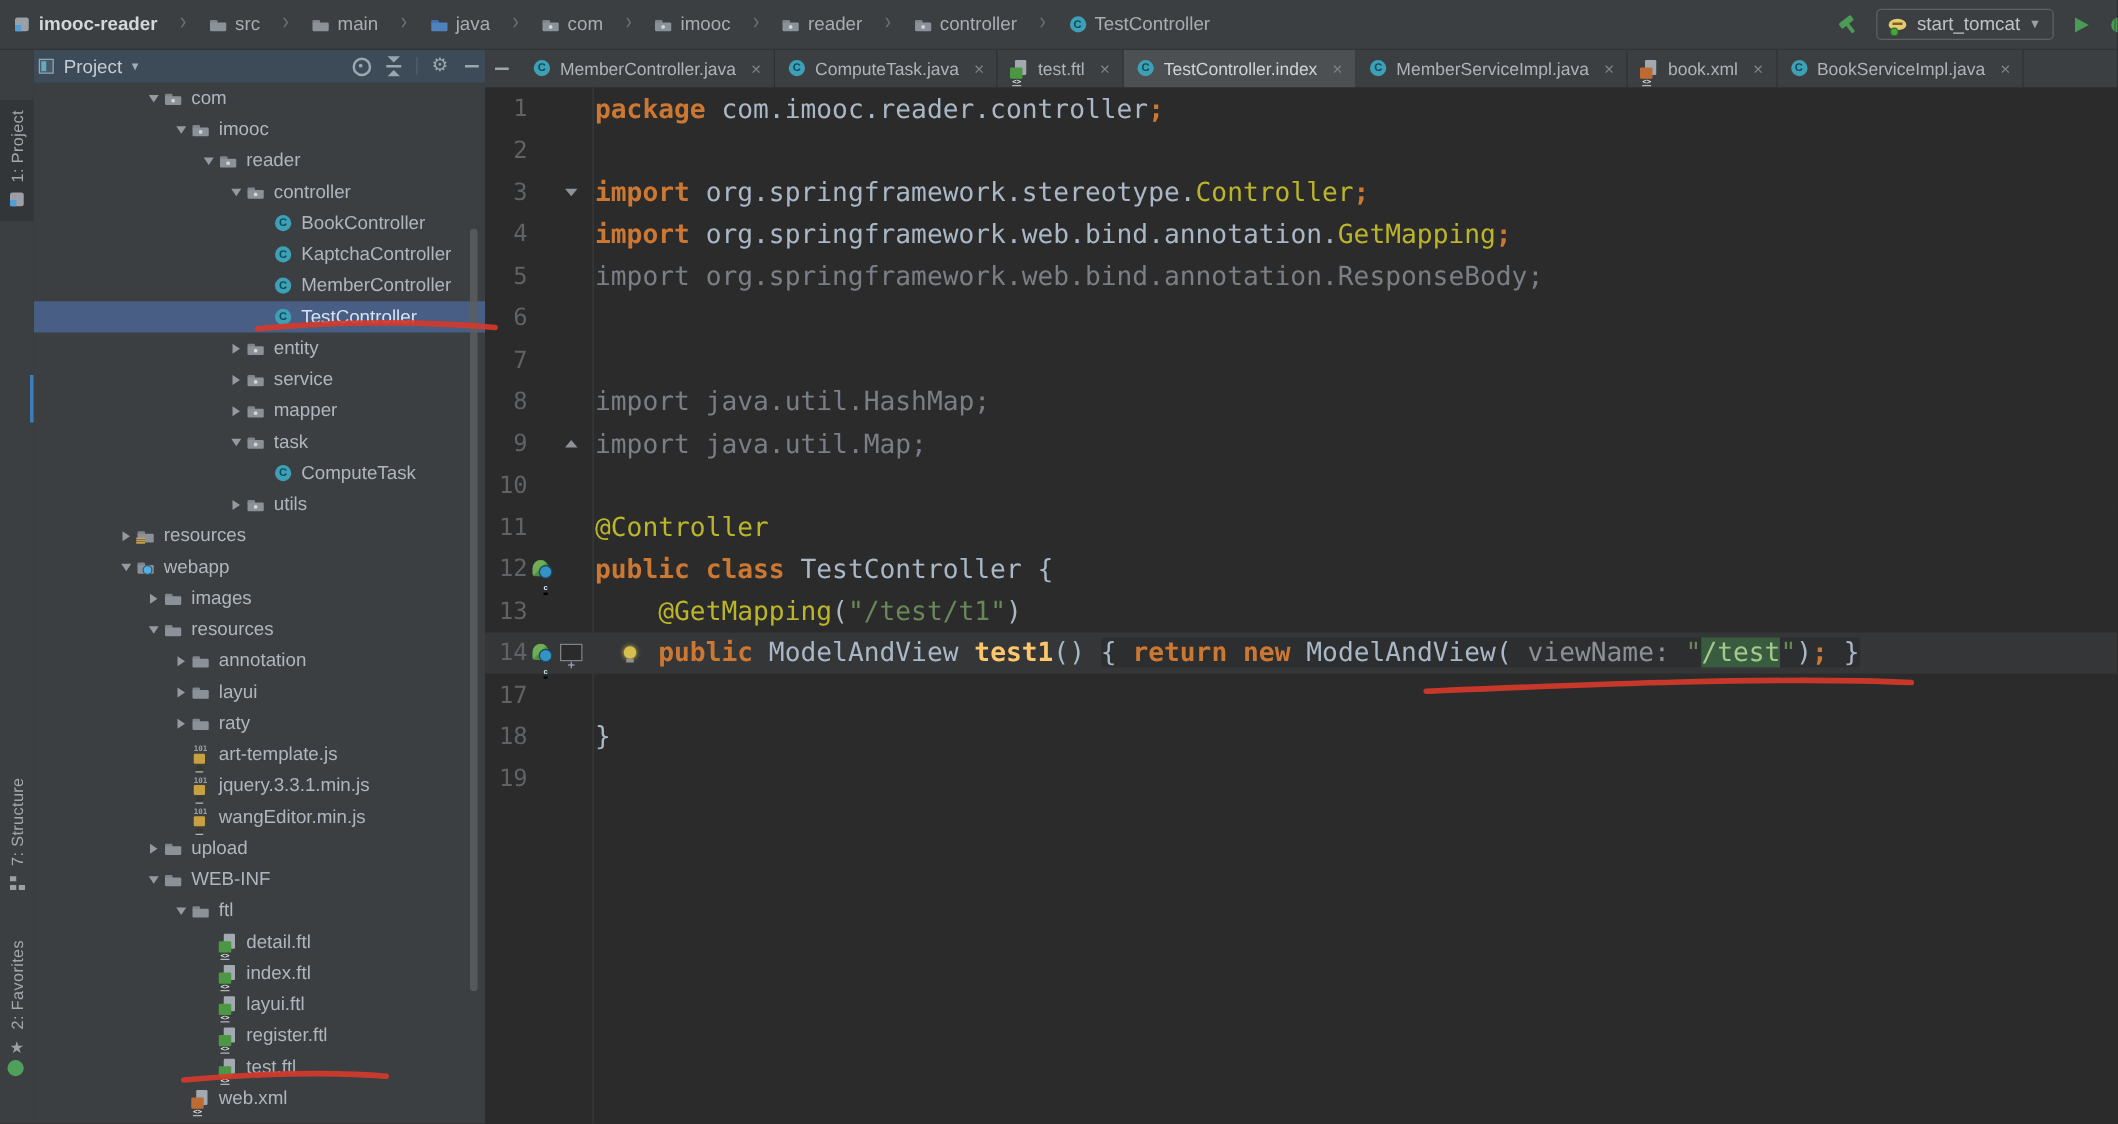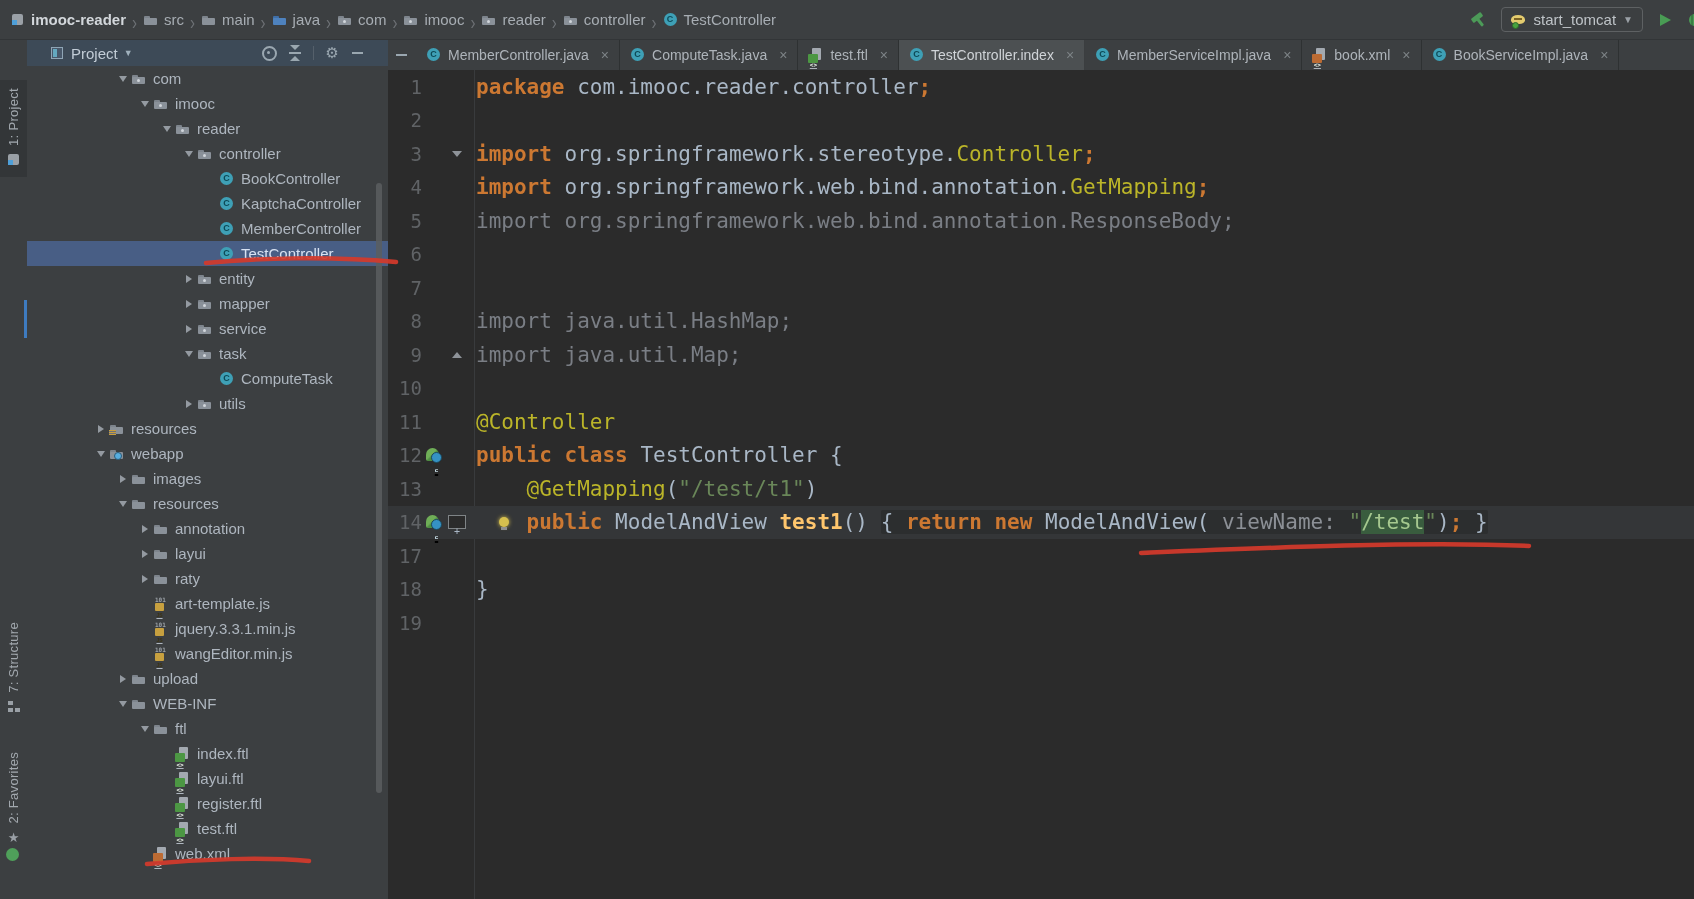--- a/index.html
+++ b/index.html
@@ -1,39 +1,39 @@
 <!DOCTYPE html>
 <html><head>
 <meta charset="utf-8">
 <style>
   html,body{margin:0;padding:0}
   body{width:1694px;height:899px;position:relative;overflow:hidden;background:#2b2b2b;
        font-family:"Liberation Sans",sans-serif;-webkit-font-smoothing:antialiased}
   
   #topbar{position:absolute;left:0;top:0;width:1694px;height:40px;background:#3c3f41;
           border-bottom:1px solid #323537;display:flex;align-items:center;padding:0 8px;box-sizing:border-box}
-  #breadcrumbs{display:flex;align-items:flex-end;gap:0;white-space:nowrap;overflow:hidden;flex:1}
+  #breadcrumbs{display:flex;align-items:flex-start;gap:12px;white-space:nowrap;overflow:hidden;flex:1}
   .bc-item{display:flex;align-items:center;gap:5px;color:#a7adb3;font-size:15px;padding:2px 2px;cursor:default}
   .bc-item.first span.lbl{color:#d3d7db;font-weight:700}
   .bc-sep{color:#6d7175;font-size:15px;margin:0 4px;transform:scaleY(1.3)}
   #run-toolbar{display:flex;align-items:center;gap:14px;margin-right:-8px}
   #run-config{display:flex;align-items:center;gap:7px;border:1px solid #5e6163;border-radius:4px;
               padding:3px 9px;color:#bec3c7;font-size:15px}
   #run-config .dd{color:#9aa0a6;font-size:10px}
   
   #stripe{position:absolute;left:0;top:40px;width:27px;height:859px;background:#3c3f41;border-right:1px solid #323537}
   .stripe-btn{position:absolute;left:0;width:27px;display:flex;flex-direction:column;align-items:center;gap:6px;cursor:default}
   .stripe-btn.active{background:#333638;padding:8px 0 9px;top:40px}
   .vtext{writing-mode:vertical-rl;transform:rotate(180deg);font-size:13px;color:#a2a8ae;letter-spacing:.3px}
   #stripe-indicator{position:absolute;left:24px;top:300px;width:3px;height:38px;background:#3e7bbf}
   #corner-dot{position:absolute;left:6px;top:848px;width:13px;height:13px;border-radius:50%;background:#4fa05a}
   
   #project-panel{position:absolute;left:27px;top:40px;width:361px;height:859px;background:#3c3f41;overflow:hidden}
   #panel-header{position:absolute;left:0;top:0;right:0;height:26px;background:#3d4a57;display:flex;align-items:center;
-                padding:0 22px;gap:6px;color:#c2ccd6;font-size:15px}
+                padding:0 2px;gap:6px;color:#c2ccd6;font-size:15px}
   #panel-header .hdr-icons{margin-left:auto;display:flex;align-items:center;gap:10px}
   #panel-header .vsep{width:1px;height:14px;background:#55606b}
   #panel-header .dd{font-size:9px;color:#9fb0bc}
   #tree{position:absolute;left:0;top:26px;right:0;bottom:0}
   .trow{position:relative;height:25px;display:flex;align-items:center;white-space:nowrap;color:#aeb6bf;font-size:15px}
   .trow.sel{background:#485e85;color:#d7e1f2}
   .tindent{flex:0 0 auto}
   .tarrow{width:16px;flex:0 0 16px;display:flex;align-items:center;justify-content:center}
   .tarrow .tri-c{width:0;height:0;border-top:4px solid transparent;border-bottom:4px solid transparent;border-left:6px solid #949aa1}
   .tarrow .tri-e{width:0;height:0;border-left:4px solid transparent;border-right:4px solid transparent;border-top:6px solid #949aa1}
@@ -405,59 +405,59 @@
       <div class="trow">
         <span class="tindent" style="width: 154px;"></span>
         <span class="tarrow">
           <span class="tri-c"></span>
         </span>
         <span class="i i-folder i-package">
           <b></b>
           <i></i>
           <u></u>
         </span>
+        <span class="tlabel">service</span>
+      </div>
+      <div class="trow">
+        <span class="tindent" style="width: 154px;"></span>
+        <span class="tarrow">
+          <span class="tri-c"></span>
+        </span>
+        <span class="i i-folder i-package">
+          <b></b>
+          <i></i>
+          <u></u>
+        </span>
         <span class="tlabel">mapper</span>
       </div>
       <div class="trow">
         <span class="tindent" style="width: 154px;"></span>
         <span class="tarrow">
-          <span class="tri-c"></span>
-        </span>
-        <span class="i i-folder i-package">
-          <b></b>
-          <i></i>
-          <u></u>
-        </span>
-        <span class="tlabel">service</span>
+          <span class="tri-e"></span>
+        </span>
+        <span class="i i-folder i-package">
+          <b></b>
+          <i></i>
+          <u></u>
+        </span>
+        <span class="tlabel">task</span>
+      </div>
+      <div class="trow">
+        <span class="tindent" style="width: 176px;"></span>
+        <span class="tarrow"></span>
+        <span class="i i-class">
+          <b></b>
+          <i></i>
+          <u></u>
+        </span>
+        <span class="tlabel">ComputeTask</span>
       </div>
       <div class="trow">
         <span class="tindent" style="width: 154px;"></span>
         <span class="tarrow">
-          <span class="tri-e"></span>
-        </span>
-        <span class="i i-folder i-package">
-          <b></b>
-          <i></i>
-          <u></u>
-        </span>
-        <span class="tlabel">task</span>
-      </div>
-      <div class="trow">
-        <span class="tindent" style="width: 176px;"></span>
-        <span class="tarrow"></span>
-        <span class="i i-class">
-          <b></b>
-          <i></i>
-          <u></u>
-        </span>
-        <span class="tlabel">ComputeTask</span>
-      </div>
-      <div class="trow">
-        <span class="tindent" style="width: 154px;"></span>
-        <span class="tarrow">
           <span class="tri-c"></span>
         </span>
         <span class="i i-folder i-package">
           <b></b>
           <i></i>
           <u></u>
         </span>
         <span class="tlabel">utils</span>
       </div>
       <div class="trow">
@@ -602,20 +602,30 @@
         <span class="tindent" style="width: 110px;"></span>
         <span class="tarrow">
           <span class="tri-e"></span>
         </span>
         <span class="i i-folder">
           <b></b>
           <i></i>
           <u></u>
         </span>
         <span class="tlabel">ftl</span>
+      </div>
+      <div class="trow">
+        <span class="tindent" style="width: 132px;"></span>
+        <span class="tarrow"></span>
+        <span class="i i-ftl">
+          <b></b>
+          <i></i>
+          <u></u>
+        </span>
+        <span class="tlabel">detail.ftl</span>
       </div>
       <div class="trow">
         <span class="tindent" style="width: 132px;"></span>
         <span class="tarrow"></span>
         <span class="i i-ftl">
           <b></b>
           <i></i>
           <u></u>
         </span>
         <span class="tlabel">index.ftl</span>

